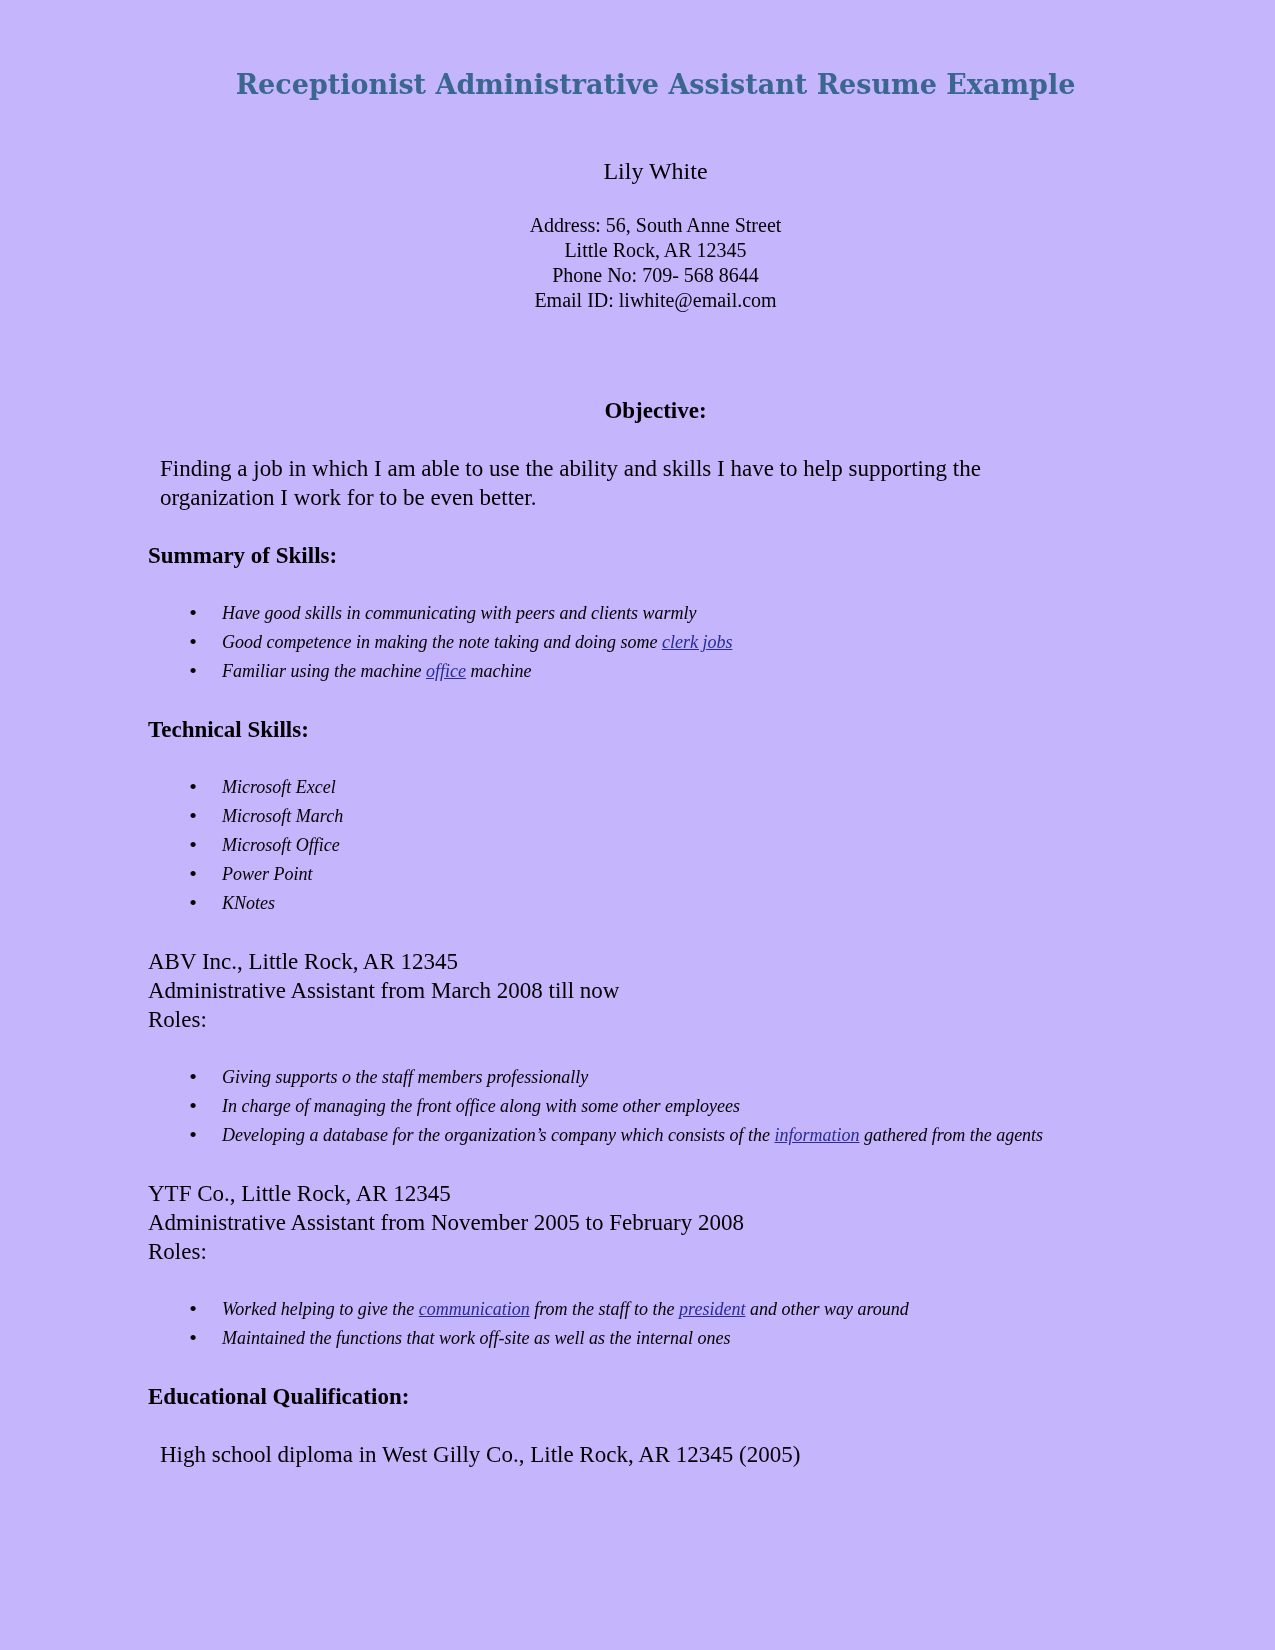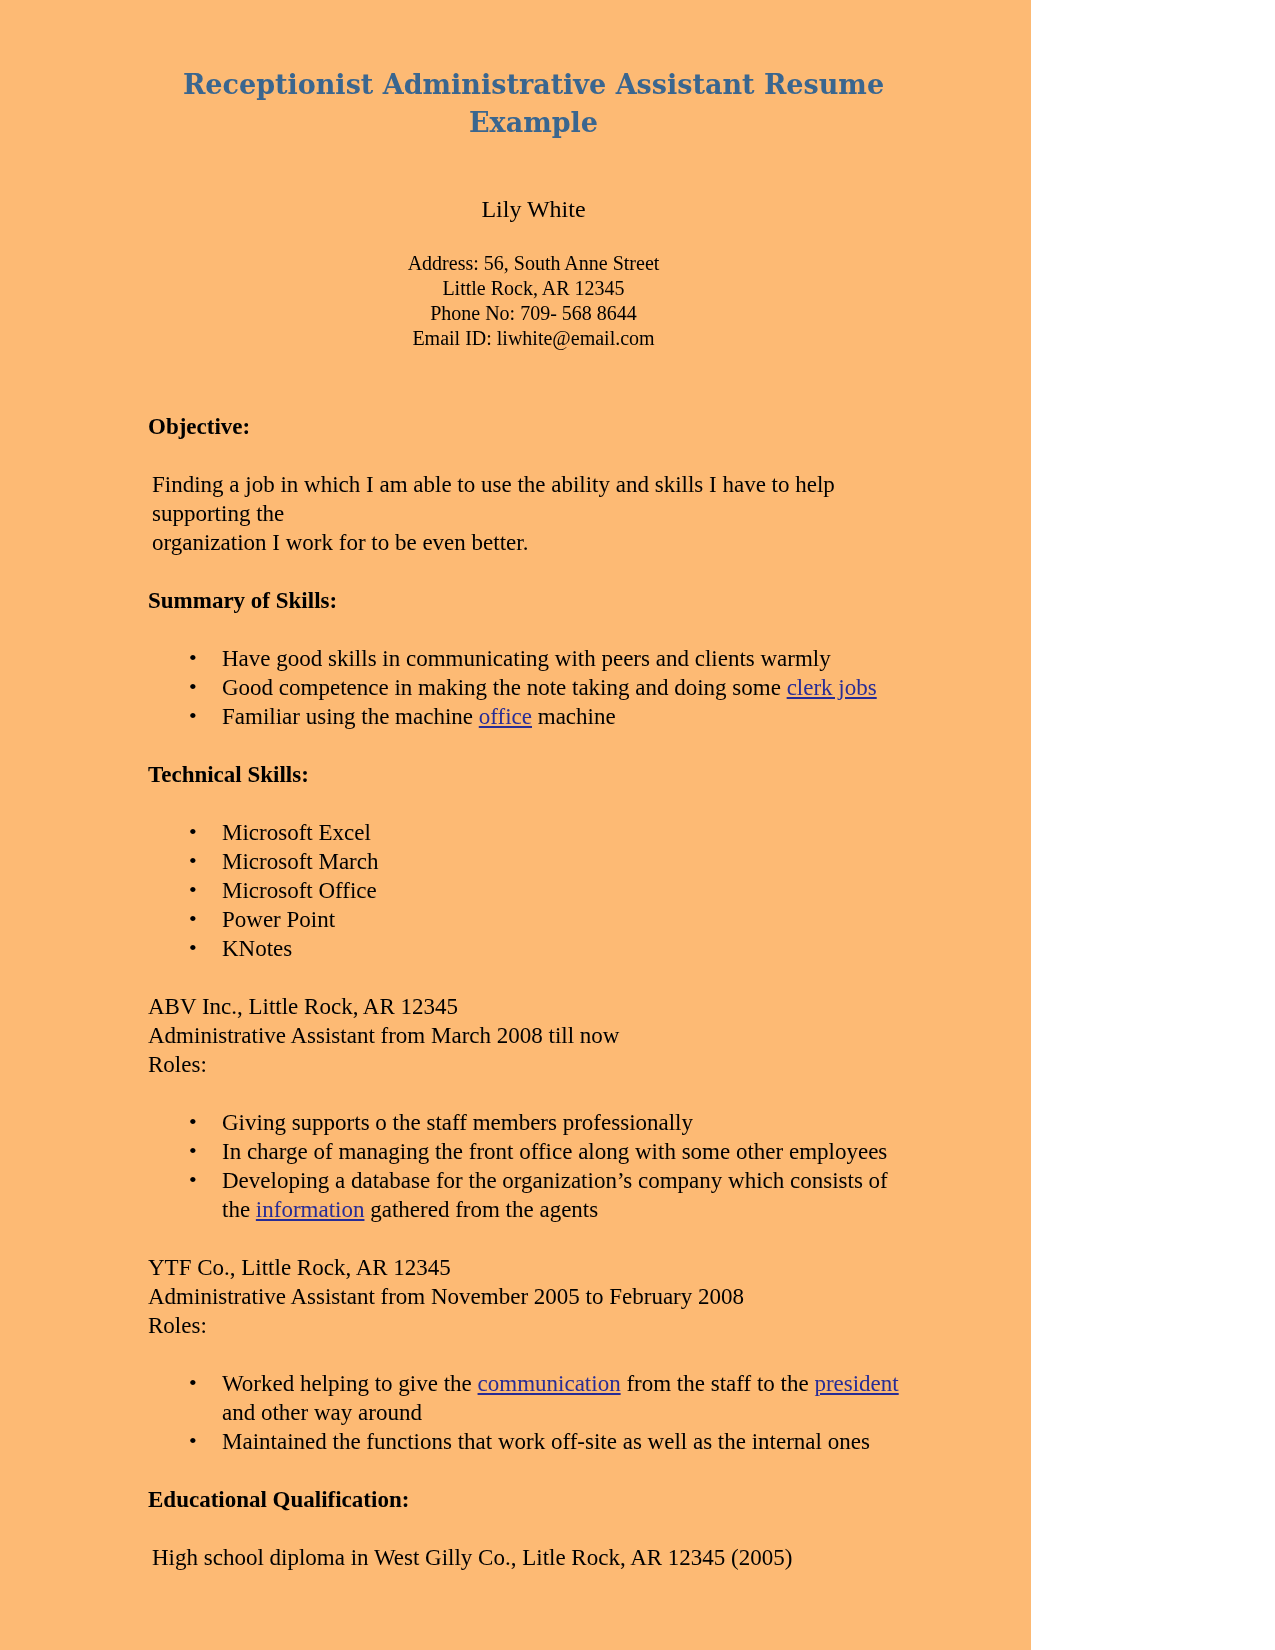--- a/index.html
+++ b/index.html
@@ -10,24 +10,24 @@
   body {
     width: 1275px;
     height: 1650px;
     overflow: hidden;
     font-family: "Liberation Serif", serif;
     color: #000000;
     -webkit-font-smoothing: antialiased;
   }
   .page {
     box-sizing: border-box;
-    width: 1031px;
+    width: 1275px;
     height: 1650px;
     padding: 66px 112px 0 148px;
-    background: #fdba74;
+    background: #c4b5fd;
   }
   .doc-title {
     font-family: "DejaVu Serif", serif;
     font-size: 27px;
     line-height: 38px;
     font-weight: bold;
     color: var(--title-color, #3A668F);
     text-align: center;
     margin: 0;
   }
@@ -43,38 +43,40 @@
     text-align: center;
     margin-top: 27px;
   }
   .section-heading {
     font-size: 23px;
     line-height: 29px;
     font-weight: bold;
     margin: 29px 0 0 0;
   }
   .section-heading.first {
-    margin-top: 61px;
+    margin-top: 83px;
+    text-align: center;
   }
   .body-text {
     font-size: 23px;
     line-height: 29px;
-    margin: 29px 0 0 4px;
+    margin: 29px 0 0 12px;
   }
   .job-block {
     font-size: 23px;
     line-height: 29px;
     margin: 29px 0 0 0;
   }
   ul.bullets {
     list-style: none;
     margin: 29px 0 0 0;
     padding: 0 0 0 74px;
-    font-size: 23px;
+    font-size: 18px;
     line-height: 29px;
+    font-style: italic;
   }
   ul.bullets li {
     position: relative;
   }
   ul.bullets li::before {
     content: "\2022";
     position: absolute;
     left: -33px;
     top: -1px;
     font-size: 22px;

